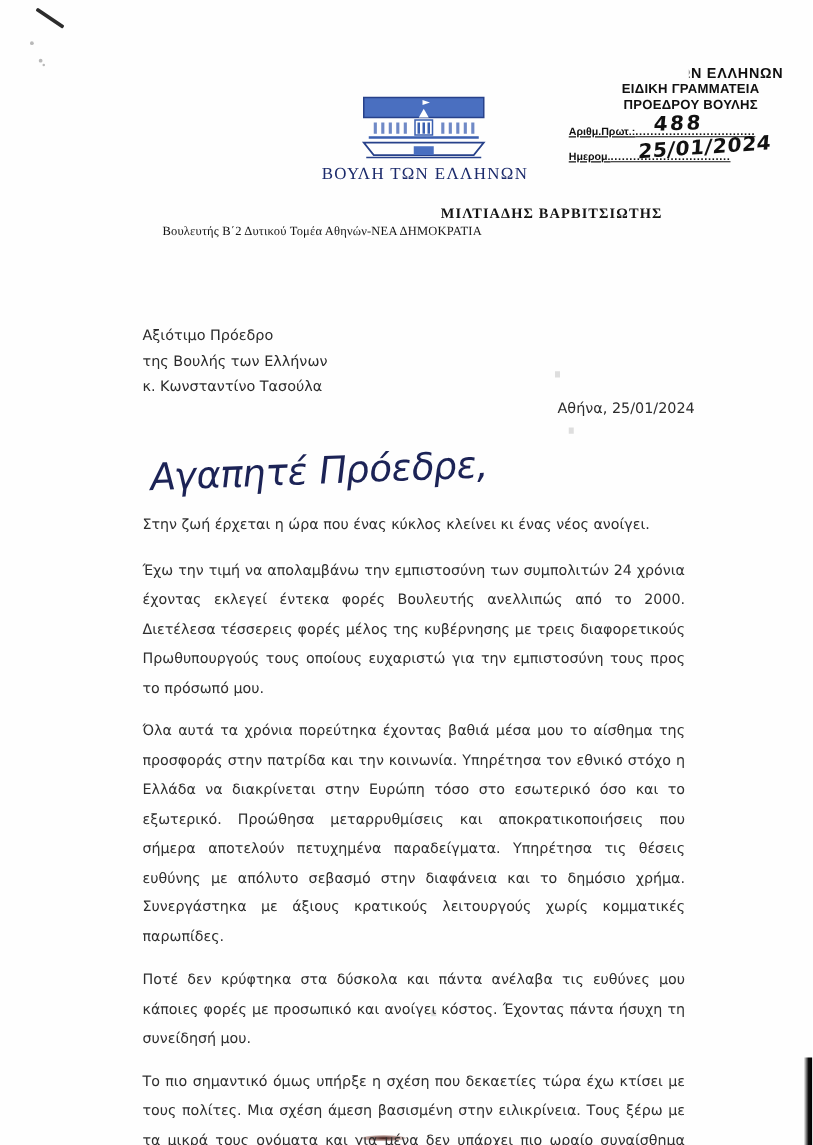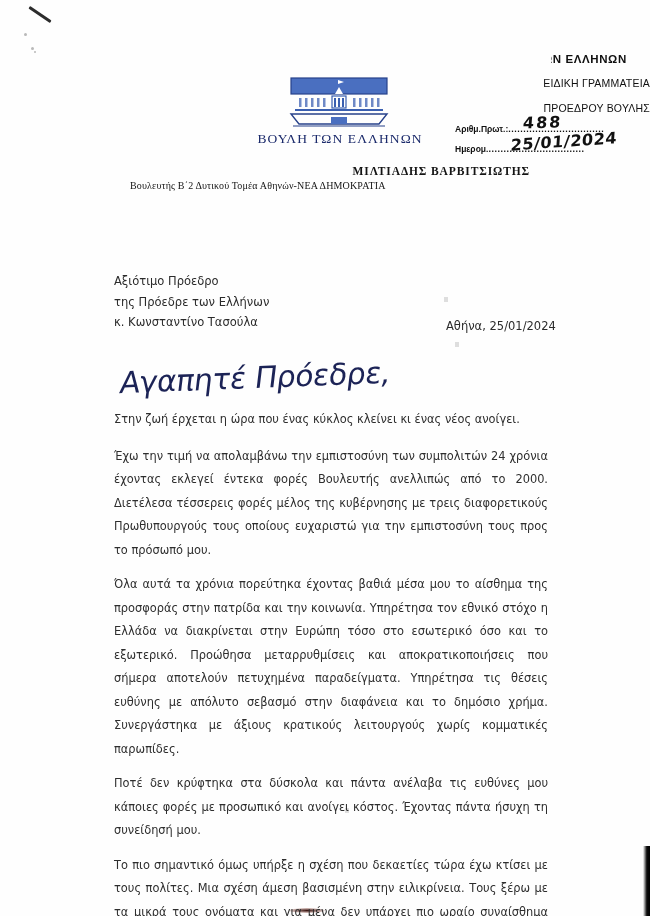--- a/index.html
+++ b/index.html
@@ -78,33 +78,34 @@
   }
   .stamp-title .cut {
     display: inline-block;
     clip-path: inset(0 0 0 45%);
     margin-right: -7px;
     position: relative;
     top: 1px;
   }
   .stamp-line2, .stamp-line3 {
     font-size: 10.5px;
-    font-weight: normal;
-    text-align: right;
+    font-weight: bold;
+    text-align: center;
     letter-spacing: .2px;
-    margin-top: 13px;
+    margin-top: 1px;
   }
   .stamp-field {
     position: relative;
     margin-top: 4px;
     font-size: 8.5px;
     font-weight: bold;
     display: flex;
     align-items: flex-end;
     height: 16px;
+    text-decoration: underline;
   }
   .stamp-field .lbl { white-space: nowrap; }
   .stamp-field .dots {
     flex: 1;
     overflow: hidden;
     white-space: nowrap;
     letter-spacing: .5px;
     font-size: 9px;
     line-height: 9px;
   }
@@ -172,21 +173,21 @@
     font-family: "Liberation Serif", serif;
     font-size: 10px;
     letter-spacing: .15px;
     color: #141414;
   }
 
   
   .addressee {
     position: absolute;
     left: 114px;
-    top: 271px;
+    top: 258px;
     font-family: "DejaVu Sans", sans-serif;
     font-size: 11.5px;
     color: #2b2b2b;
     line-height: 20.5px;
   }
   .addressee div { white-space: nowrap; }
 
   .date-line {
     position: absolute;
     left: 420px;
@@ -301,21 +302,21 @@
     </svg>
   </div>
 
   <div class="emblem-caption">ΒΟΥΛΗ ΤΩΝ ΕΛΛΗΝΩΝ</div>
 
   <div class="sender-name">ΜΙΛΤΙΑΔΗΣ ΒΑΡΒΙΤΣΙΩΤΗΣ</div>
   <div class="sender-role">Βουλευτής Β΄2 Δυτικού Τομέα Αθηνών-ΝΕΑ ΔΗΜΟΚΡΑΤΙΑ</div>
 
   <div class="addressee">
     <div>Αξιότιμο Πρόεδρο</div>
-    <div>της Πρόεδρε των Ελλήνων</div>
+    <div>της Βουλής των Ελλήνων</div>
     <div>κ. Κωνσταντίνο Τασούλα</div>
   </div>
 
   <div class="date-line">Αθήνα, 25/01/2024</div>
 
   <div class="greeting">Αγαπητέ Πρόεδρε,</div>
 
   <div class="body">
     <p class="lead">Στην ζωή έρχεται η ώρα που ένας κύκλος κλείνει κι ένας νέος ανοίγει.</p>
     <p>Έχω την τιμή να απολαμβάνω την εμπιστοσύνη των συμπολιτών 24 χρόνια έχοντας εκλεγεί έντεκα φορές Βουλευτής ανελλιπώς από το 2000. Διετέλεσα τέσσερεις φορές μέλος της κυβέρνησης με τρεις διαφορετικούς Πρωθυπουργούς τους οποίους ευχαριστώ για την εμπιστοσύνη τους προς το πρόσωπό μου.</p>

